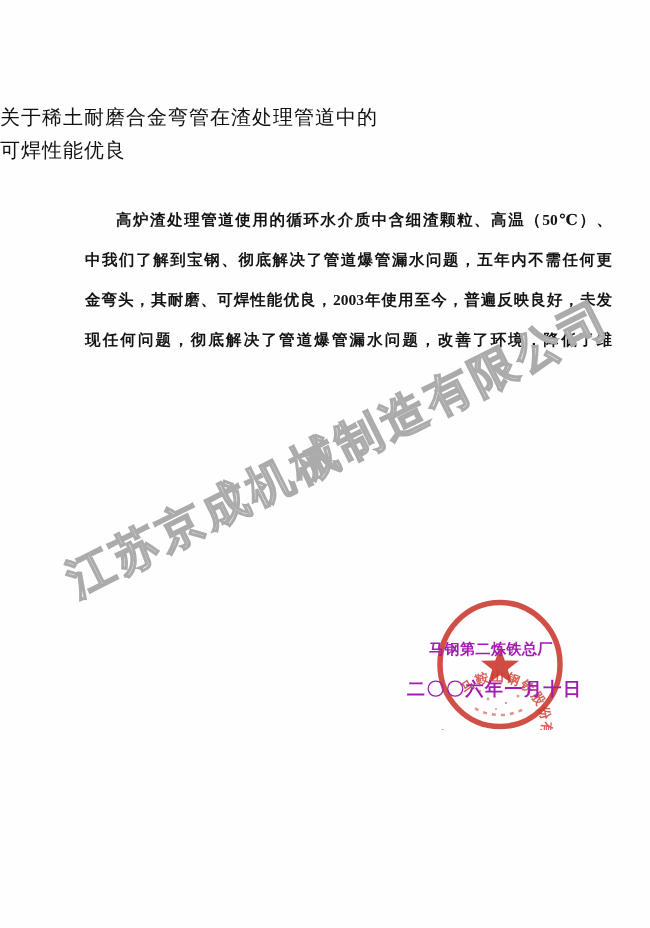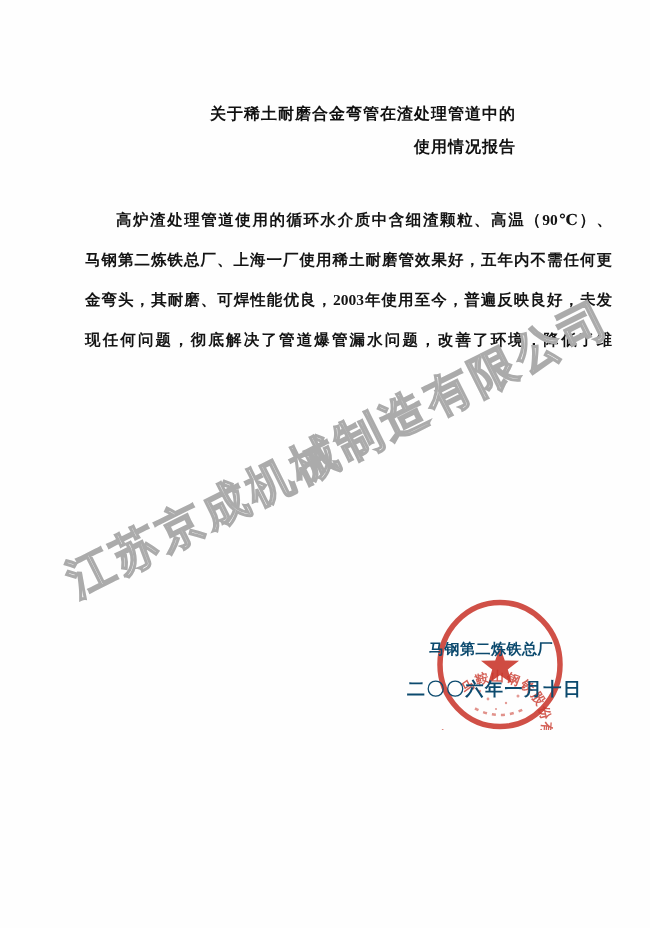--- a/index.html
+++ b/index.html
@@ -3,23 +3,23 @@
 <meta charset="utf-8">
 <style>
   html,body{margin:0;padding:0;background:#e8e8e8;}
   .page{
     position:relative;width:650px;height:928px;margin:0 auto;
     background:#fefefe;overflow:hidden;
     font-family:"Liberation Serif","DejaVu Serif",serif;
     color:#161616;
   }
   .title-line{
-    position:absolute;left:0;width:516px;text-align:right;
+    position:absolute;left:0;width:516px;text-align:left;
     font-family:"Liberation Sans","DejaVu Sans",sans-serif;
-    font-weight:700;font-size:16px;letter-spacing:1px;color:#111;
+    font-weight:400;font-size:20px;letter-spacing:1px;color:#111;
     white-space:nowrap;
   }
   .title-1{top:104px;}
   .title-2{top:137px;}
   .body-text{
     position:absolute;left:85px;top:210px;width:527px;
     font-size:15.5px;font-weight:700;line-height:20px;color:#141414;
   }
   .bline{height:40px;}
   .jline{text-align:justify;text-align-last:justify;text-justify:inter-character;}
@@ -28,39 +28,39 @@
     position:absolute;left:66px;top:540px;z-index:6;
     font-family:"Liberation Sans","DejaVu Sans",sans-serif;
     font-size:46px;font-weight:700;letter-spacing:4px;white-space:nowrap;
     color:rgba(255,255,255,0.85);
     -webkit-text-stroke:1.6px #ababab;
     transform:rotate(-26.6deg);transform-origin:28px 28px;
     pointer-events:none;
   }
   .seal{position:absolute;left:436px;top:599px;z-index:4;opacity:.92;}
   .sig{
-    position:absolute;z-index:8;font-weight:700;color:#0c4a6e;
+    position:absolute;z-index:8;font-weight:700;color:#a21caf;
     font-family:"Liberation Serif","DejaVu Serif",serif;white-space:nowrap;text-align:center;
   }
   .sig-org{left:429px;top:640px;font-size:15px;letter-spacing:0.5px;}
   .sig-date{left:407px;top:677px;font-size:18px;letter-spacing:1.5px;}
 </style>
 </head>
 <body>
 
 <div class="page">
 
   <div class="watermark">江苏京成机械制造有限公司</div>
 
   <div class="title-line title-1">关于稀土耐磨合金弯管在渣处理管道中的</div>
-  <div class="title-line title-2">使用情况报告</div>
+  <div class="title-line title-2">可焊性能优良</div>
 
   <div class="body-text">
-    <div class="bline jline indent">高炉渣处理管道使用的循环水介质中含细渣颗粒、高温（90℃）、</div>
-    <div class="bline jline">马钢第二炼铁总厂、上海一厂使用稀土耐磨管效果好，五年内不需任何更</div>
+    <div class="bline jline indent">高炉渣处理管道使用的循环水介质中含细渣颗粒、高温（50℃）、</div>
+    <div class="bline jline">中我们了解到宝钢、彻底解决了管道爆管漏水问题，五年内不需任何更</div>
     <div class="bline jline">金弯头，其耐磨、可焊性能优良，2003年使用至今，普遍反映良好，未发</div>
     <div class="bline jline">现任何问题，彻底解决了管道爆管漏水问题，改善了环境，降低了维</div>
   </div>
 
   <svg class="seal" width="128" height="131" viewBox="0 0 128 131" aria-hidden="true">
     <ellipse cx="64" cy="65.5" rx="60" ry="62" fill="none" stroke="#c5281c" stroke-width="5.5" opacity="0.88"></ellipse>
     <path id="sealTextPath" d="M 29.5 94.9 A 45 45 0 1 1 29.4 95" fill="none"></path>
     <text font-size="13" fill="#c5281c" opacity="0.8" letter-spacing="1.5" font-family="'Liberation Sans','DejaVu Sans',sans-serif" font-weight="700">
       <textPath href="#sealTextPath">马鞍山钢铁股份有限公司第二炼铁总厂</textPath>
     </text>

